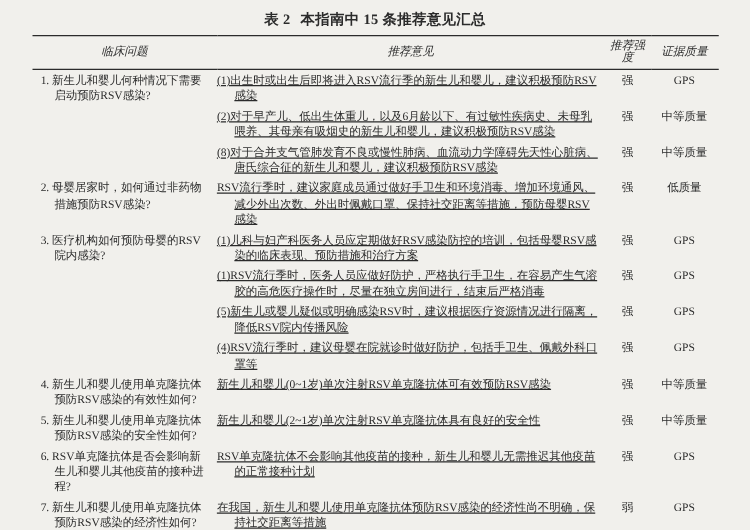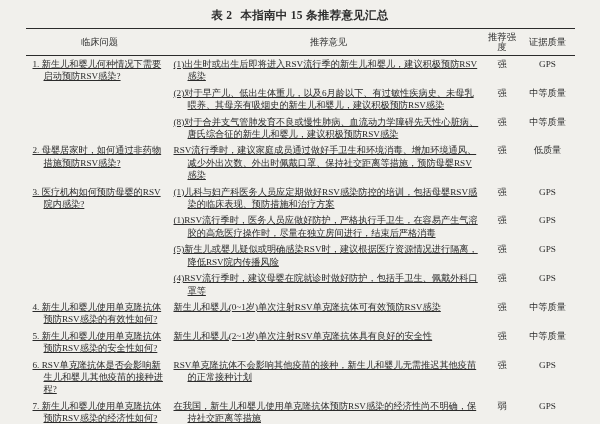--- a/index.html
+++ b/index.html
@@ -43,35 +43,35 @@
   table.rec-table tbody {
     border-bottom: 1.5px solid #2b2b2b;
   }
   th {
     font-weight: normal;
     font-size: 9.3px;
     line-height: 10px;
     padding: 3px 0;
     text-align: center;
     vertical-align: middle;
+    font-style: italic;
   }
   td {
     font-size: 9.2px;
     line-height: 12.4px;
     vertical-align: top;
     padding: 2px 0;
   }
   td.q-cell {
     padding-left: 7px;
     padding-right: 6px;
   }
   td.q-cell .hang {
     padding-left: 11px;
     text-indent: -11px;
-    text-decoration: underline;
   }
   td.r-cell {
     padding-right: 4px;
   }
   td.r-cell .hang {
     padding-left: 14px;
     text-indent: -14px;
     text-decoration: underline;
   }
   td.s-cell, td.e-cell {

